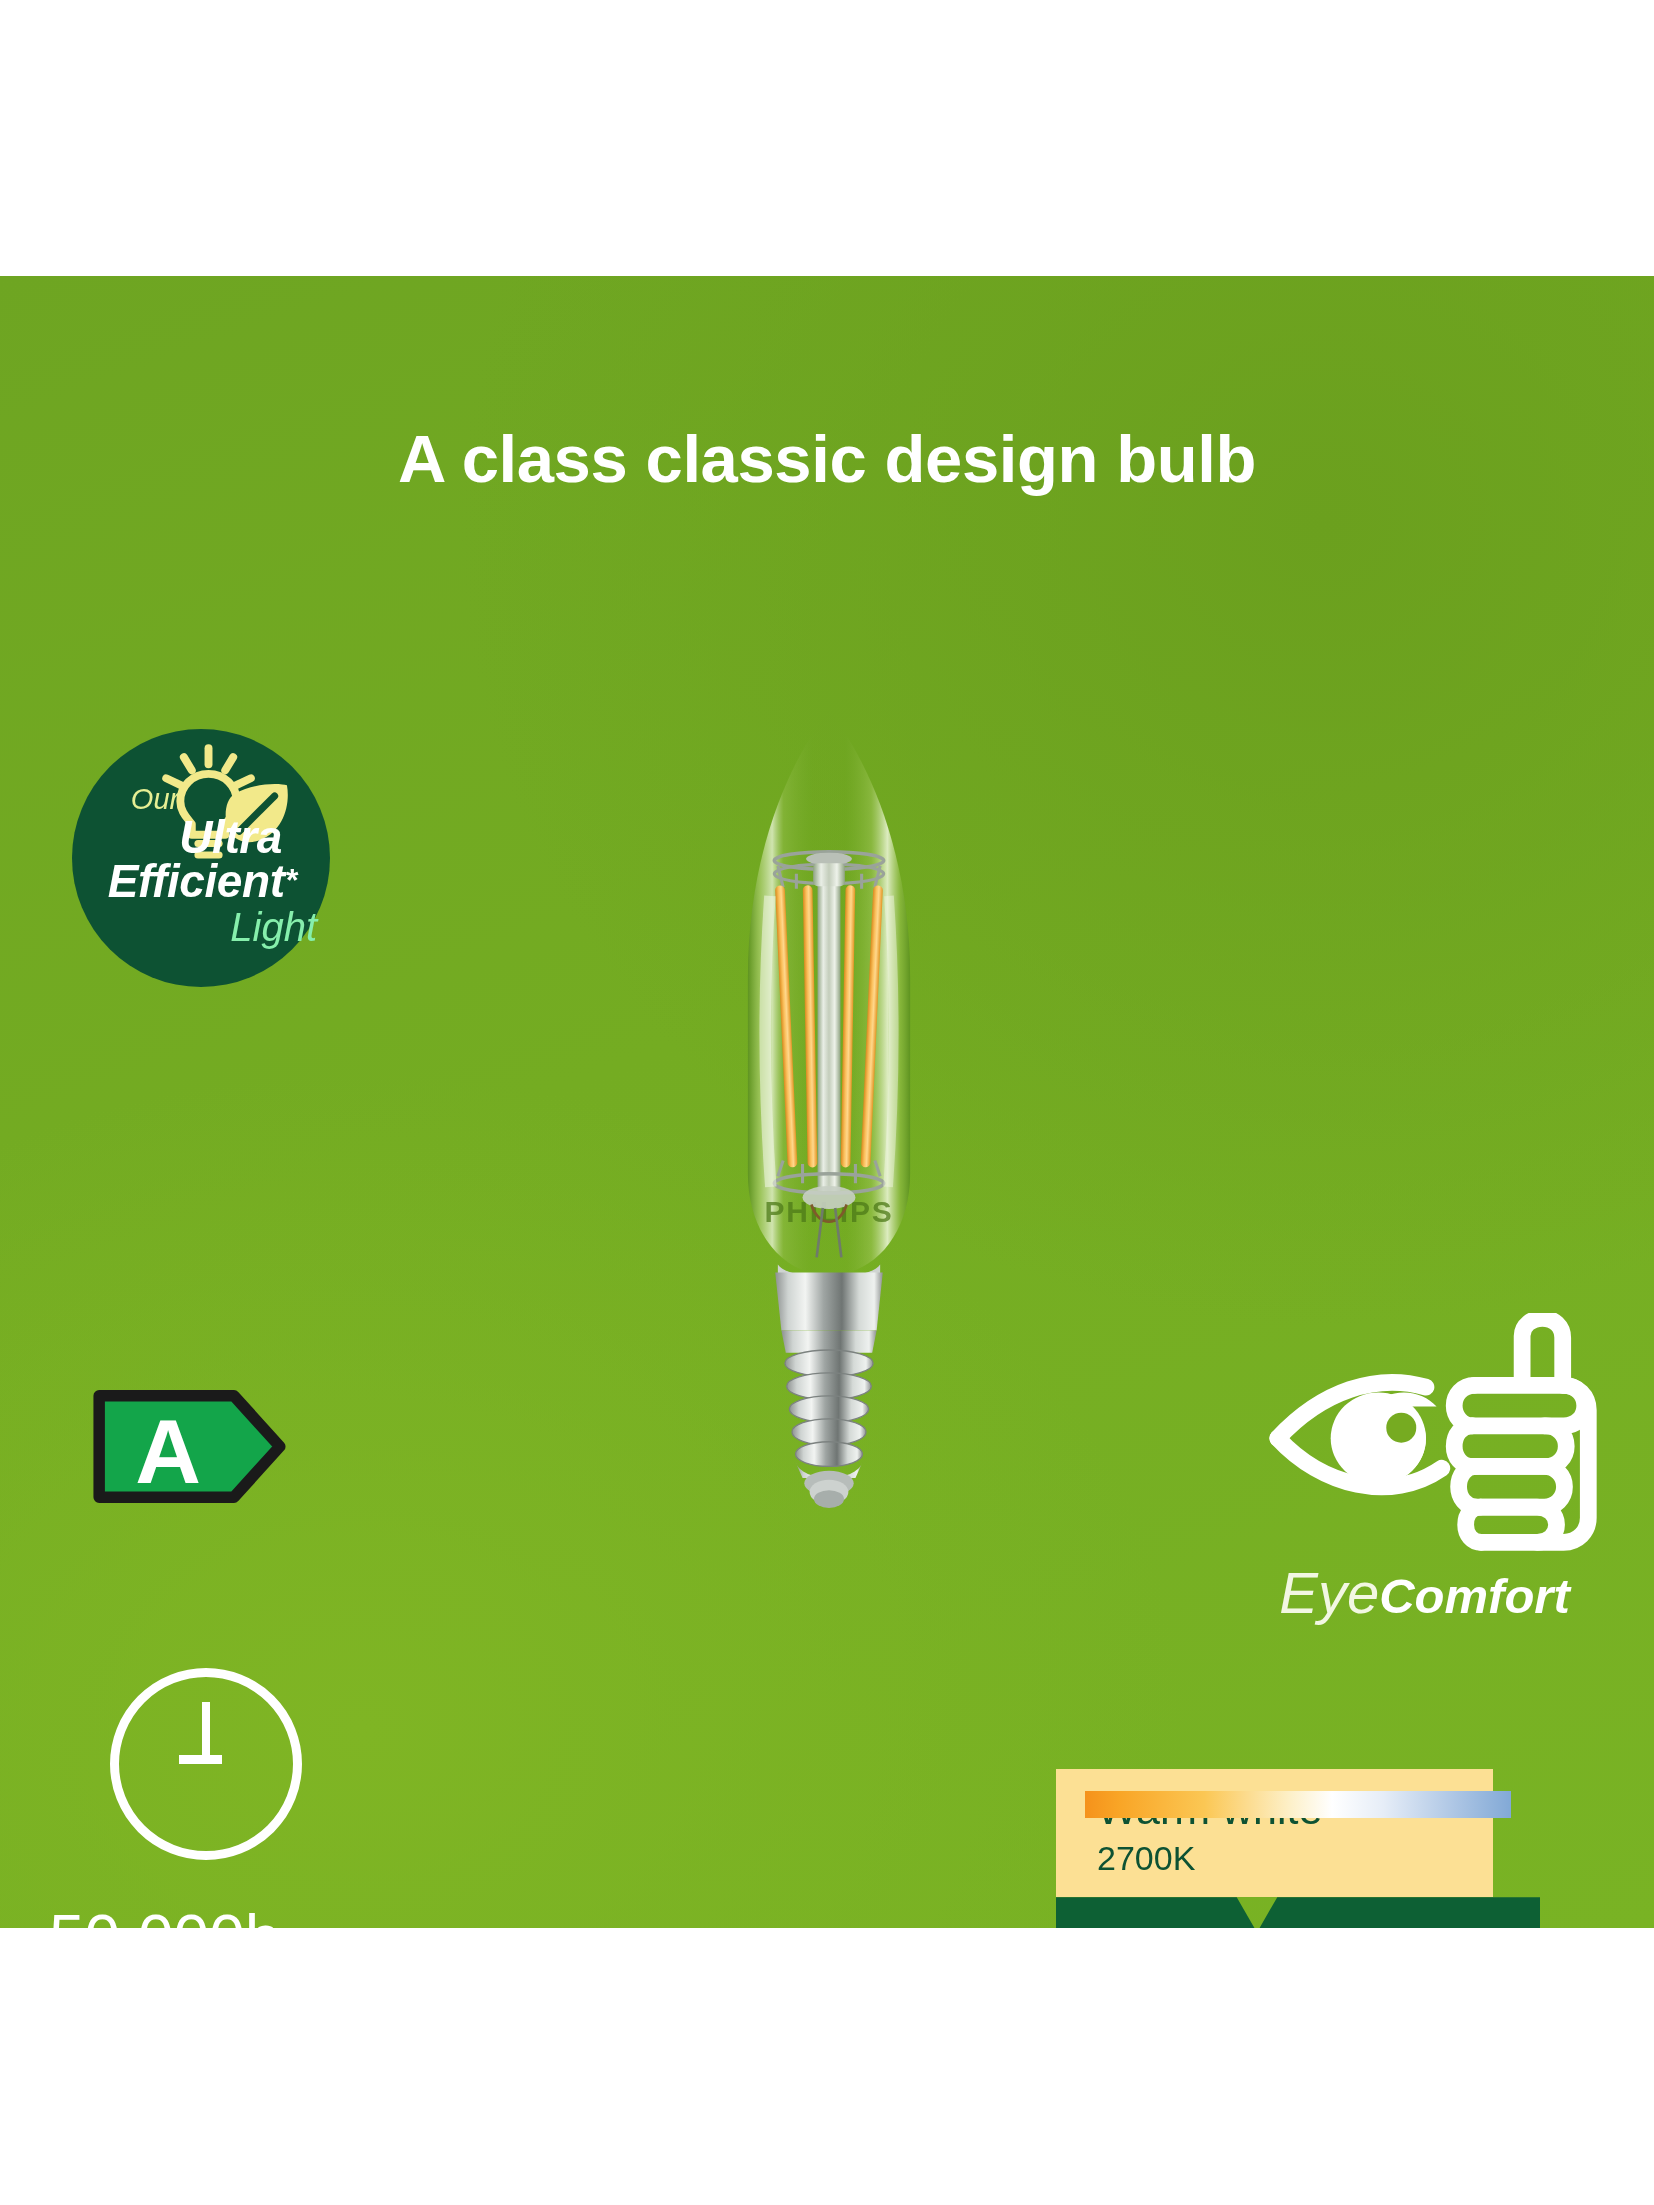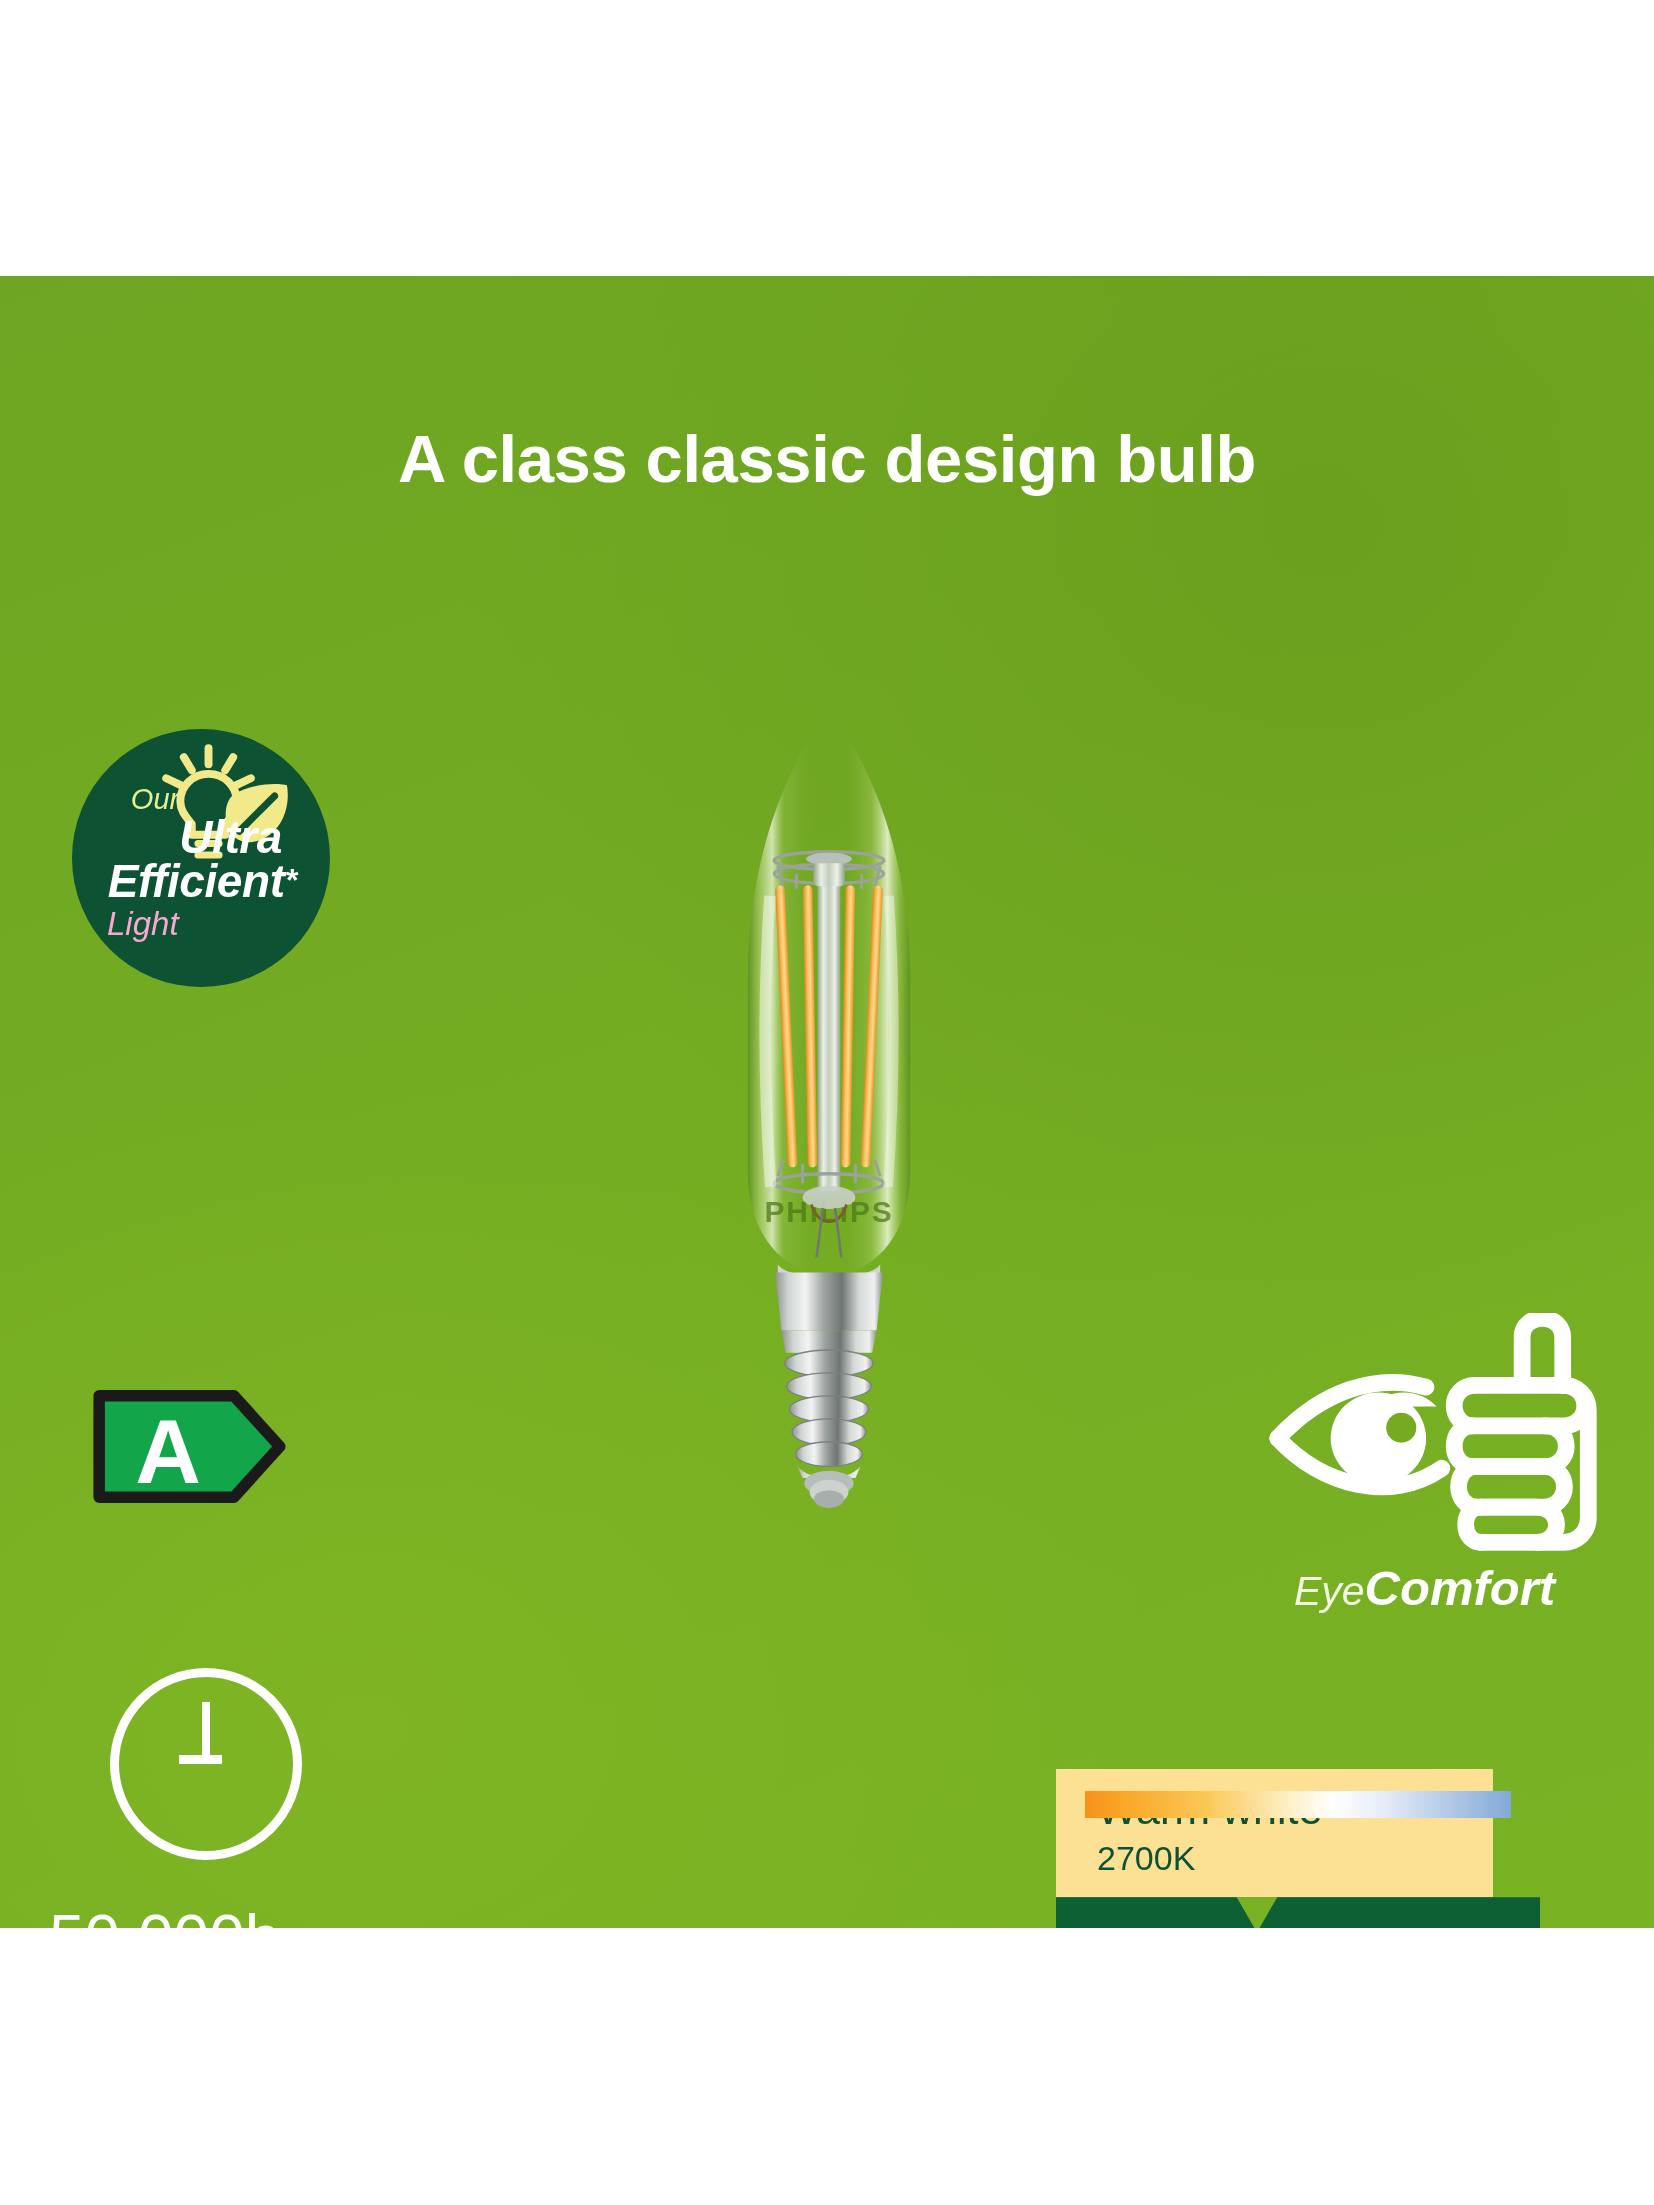--- a/index.html
+++ b/index.html
@@ -110,23 +110,23 @@
     font-size: 32px;
     font-style: italic;
     font-weight: bold;
     vertical-align: super;
   }
   #ue-light {
     position: absolute;
     left: 35px;
     top: 178px;
     width: 210px;
-    text-align: left;
-    color: #f9a8d4;
-    font-size: 33px;
+    text-align: right;
+    color: #86efac;
+    font-size: 40px;
     font-style: italic;
     font-weight: 500;
     line-height: 1;
   }
 
   
   #energy-label {
     position: absolute;
     left: 93px;
     top: 1110px;
@@ -213,21 +213,21 @@
     position: absolute;
     left: 0px;
     top: 251px;
     width: 379px;
     text-align: center;
     line-height: 1;
     white-space: nowrap;
   }
   .ec-eye {
     color: #f2f7e2;
-    font-size: 41px;
+    font-size: 58px;
     font-style: italic;
     font-weight: 400;
   }
   .ec-comfort {
     color: #ffffff;
     font-size: 49px;
     font-style: italic;
     font-weight: bold;
   }
 

